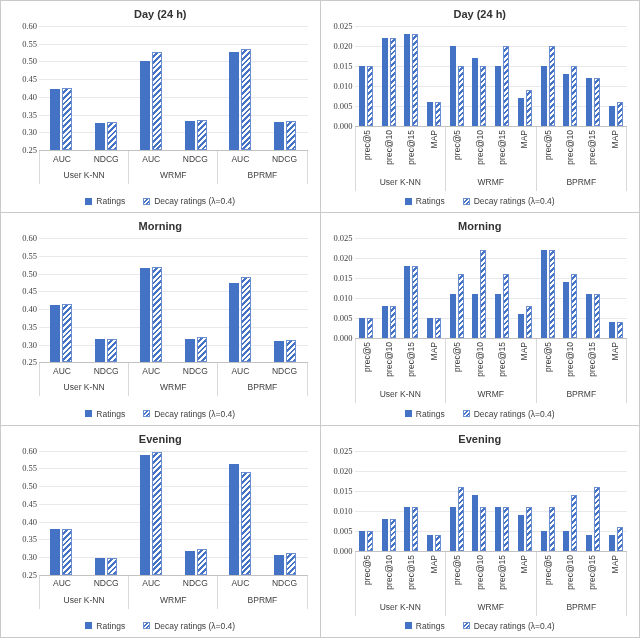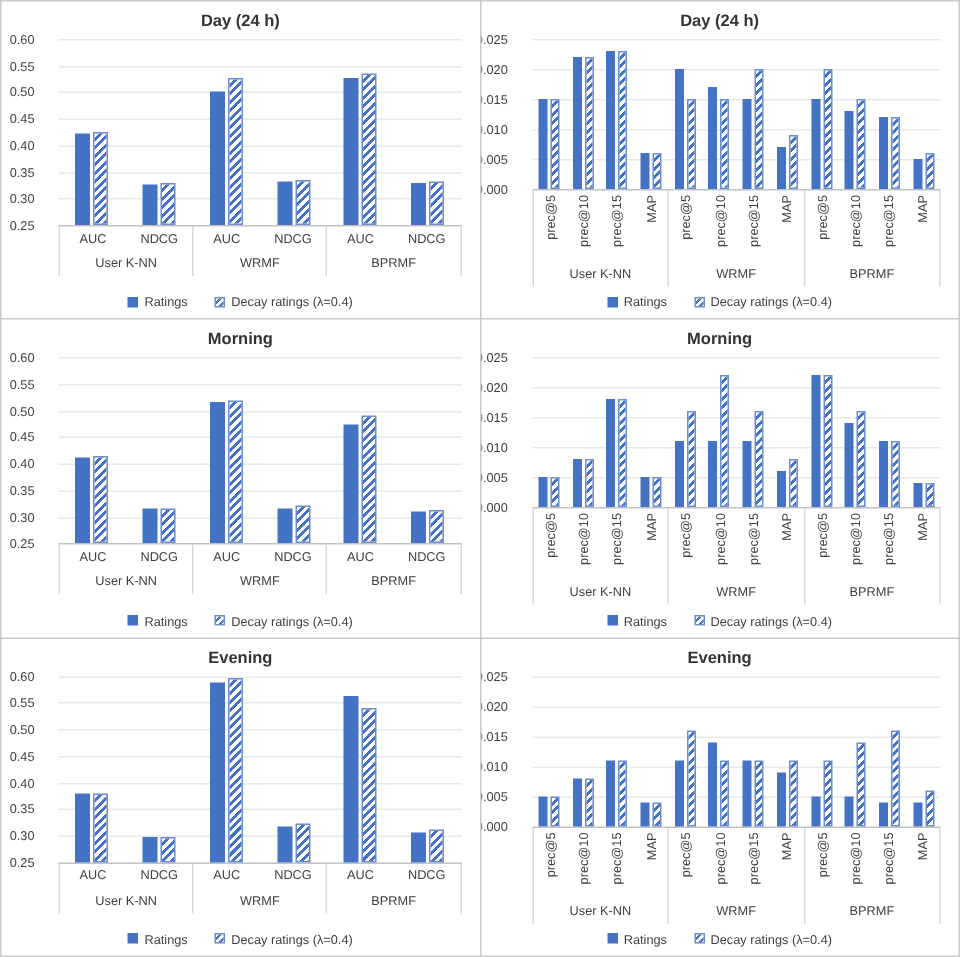--- a/index.html
+++ b/index.html
@@ -9,21 +9,21 @@
   html,body{margin:0;padding:0;background:#ffffff;font-family:"Liberation Sans",sans-serif;}
   .figure{
     width:640px;height:638px;box-sizing:border-box;border:1px solid var(--panelborder);
     display:grid;grid-template-columns:1fr 1fr;grid-template-rows:1fr 1fr 1fr;
     gap:1px;background:var(--panelborder);
   }
   .panel{background:#ffffff;overflow:hidden;display:flex;flex-direction:column;padding-top:3px;box-sizing:border-box;}
   .chart-title{text-align:center;font-size:11px;font-weight:bold;color:var(--title);line-height:16px;margin:2px 0 2px 0;}
   .body{display:flex;margin:2px 12px 0 4px;}
   .yaxis{flex:none;position:relative;}
-  .yaxis .tick{position:absolute;right:16px;font-size:8.5px;color:var(--text);line-height:10px;white-space:nowrap;}
+  .yaxis .tick{position:absolute;right:2px;font-size:8.5px;color:var(--text);line-height:10px;white-space:nowrap;font-family:Liberation Serif, serif;}
   .plotcol{flex:1;min-width:0;}
   .plot{position:relative;border-bottom:1px solid var(--axis);}
   .gridline{position:absolute;left:0;right:0;height:1px;background:var(--grid);}
   .groups{position:absolute;left:0;right:0;top:0;bottom:0;display:flex;}
   .group{flex:1;display:flex;}
   .slot{flex:1;display:flex;align-items:flex-end;justify-content:center;gap:2px;}
   .bar{flex:none;}
   .bar.solid{background:var(--bar);}
   .bar.hatch{background:repeating-linear-gradient(135deg,#ffffff 0 2px,var(--bar) 2px 4px);
              border:1px solid var(--hatchborder);box-sizing:border-box;}

